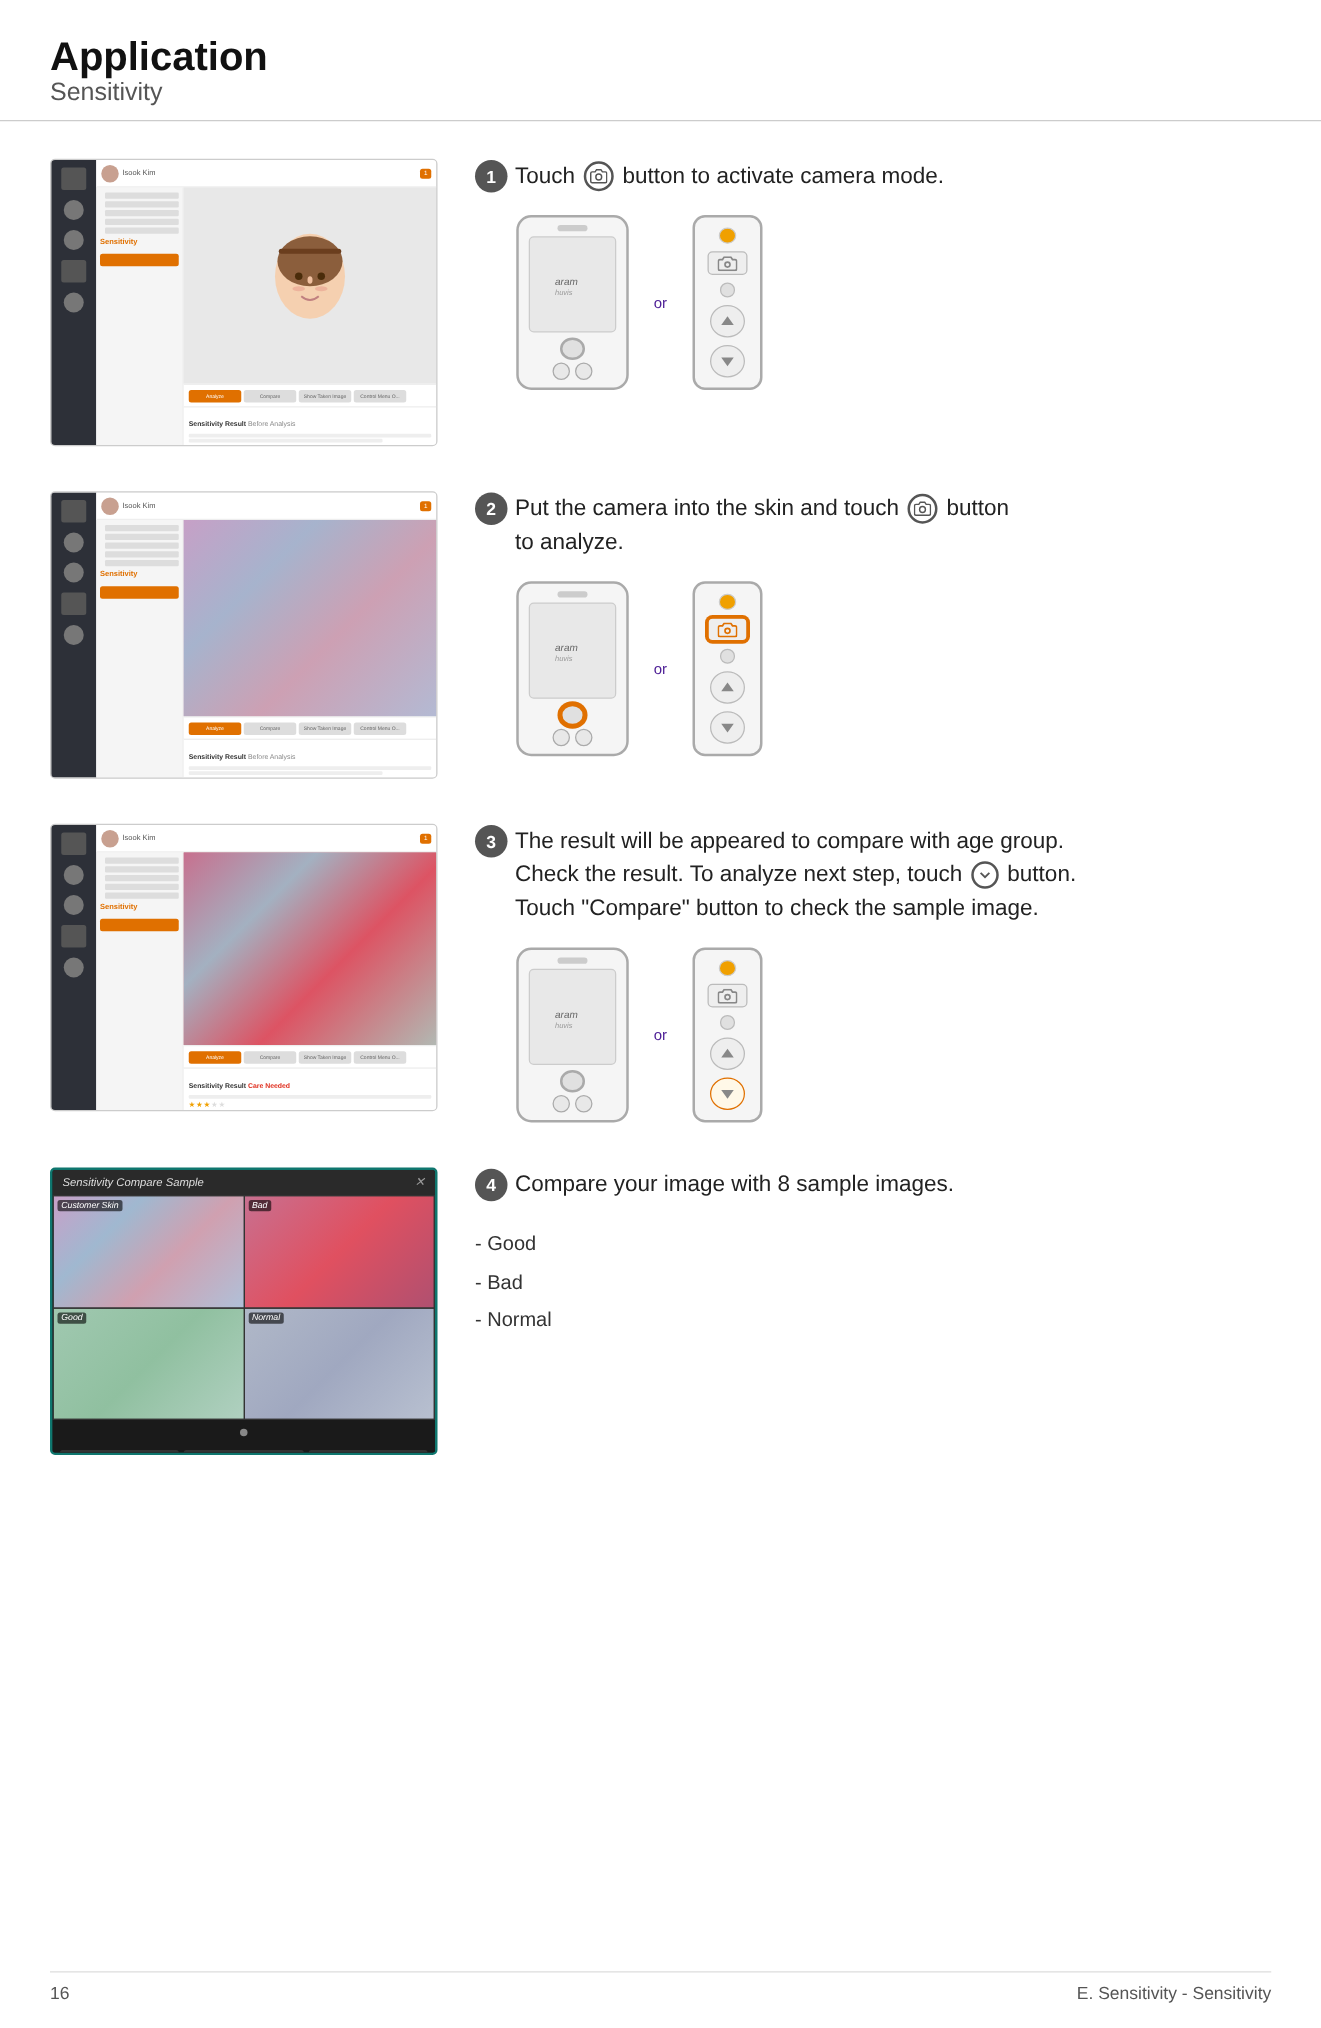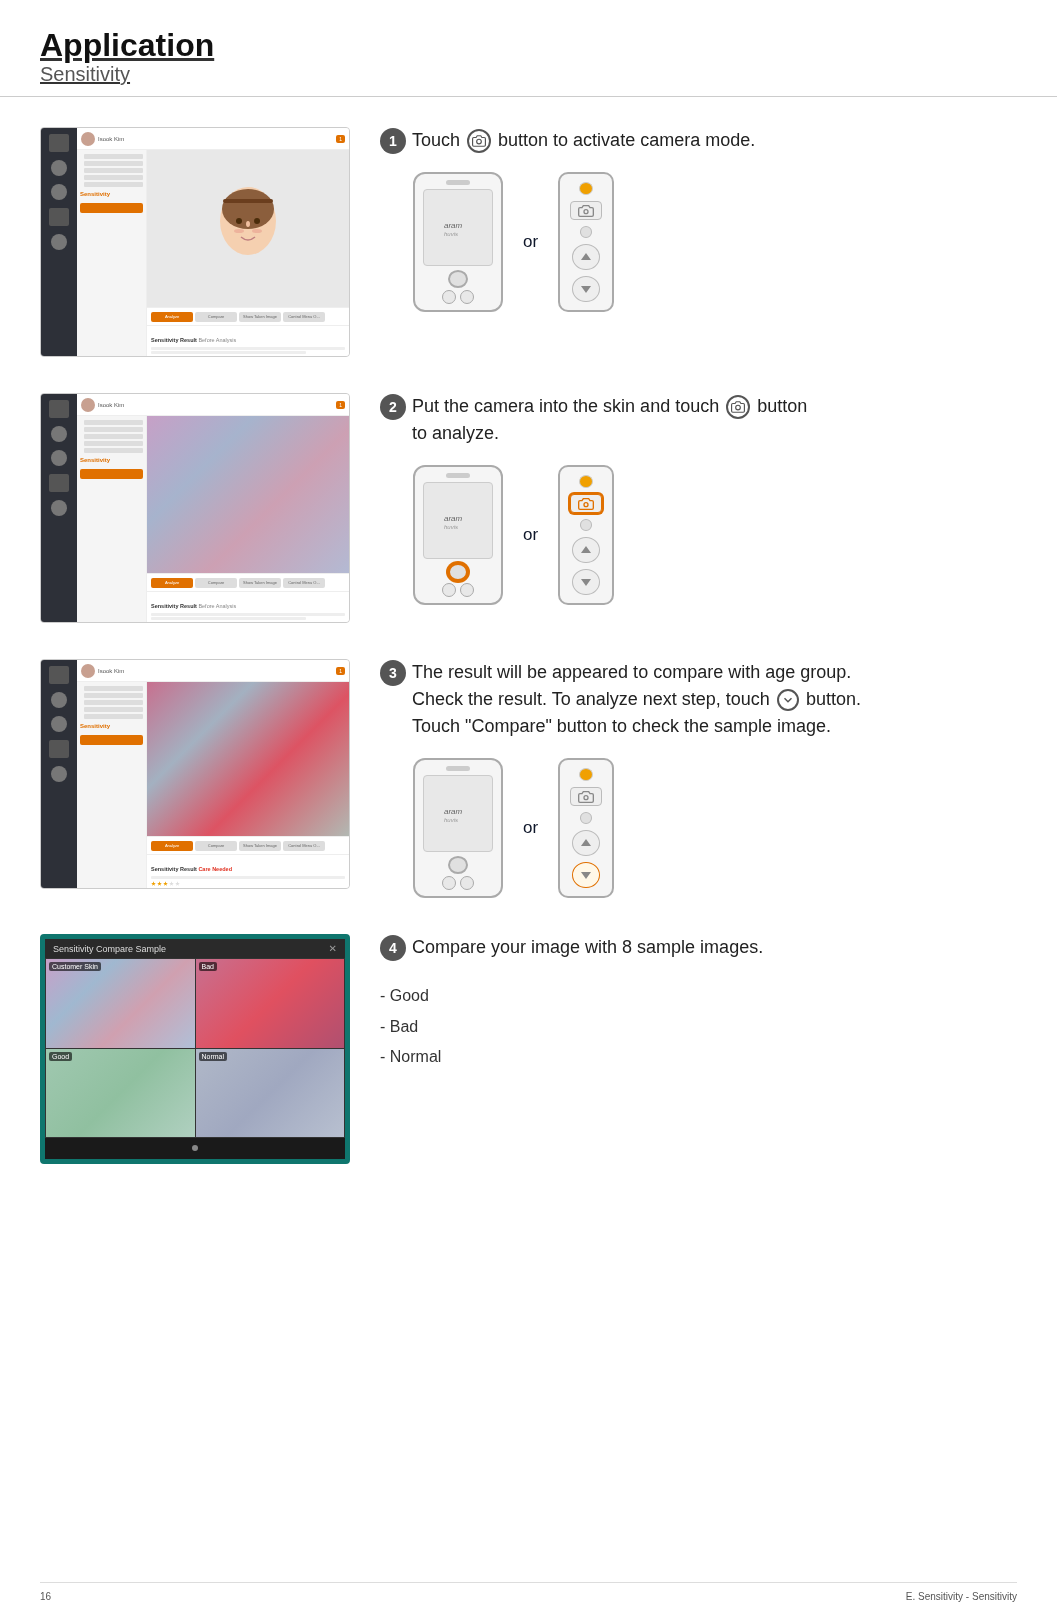--- a/index.html
+++ b/index.html
@@ -9,21 +9,20 @@
       color: #333;
       width: 1057px;
       min-height: 1622px;
       position: relative;
     }
 
     .page-header {
       padding: 28px 40px 10px 40px;
       border-bottom: 1.5px solid #ccc;
       margin-bottom: 30px;
-      text-decoration: underline;
     }
 
     .page-title {
       font-size: 32px;
       font-weight: bold;
       color: #111;
       line-height: 1.1;
     }
 
     .page-subtitle {
@@ -32,21 +31,21 @@
       font-weight: normal;
     }
 
     .page-footer {
       position: absolute;
       bottom: 20px;
       left: 40px;
       right: 40px;
       display: flex;
       justify-content: space-between;
-      font-size: 10px;
+      font-size: 14px;
       color: #555;
       border-top: 1px solid #ddd;
       padding-top: 8px;
     }
 
     .content-area {
       padding: 0 40px;
     }
 
     .step-row {
@@ -139,22 +138,22 @@
 
     .device-illustration-row {
       display: flex;
       align-items: center;
       gap: 20px;
       margin-top: 6px;
       margin-left: 33px;
     }
 
     .or-text {
-      font-size: 17px;
-      color: #0f172a;
+      font-size: 12px;
+      color: #4c1d95;
     }
 
     
     .phone-device {
       width: 90px;
       height: 140px;
       border: 2px solid #aaa;
       border-radius: 12px;
       background: #f5f5f5;
       display: flex;
@@ -281,25 +280,26 @@
       border: 1.5px solid #bbb;
       background: #e0e0e0;
     }
 
     
     .compare-screenshot {
       width: 310px;
       min-width: 310px;
       height: 230px;
       background: #1a1a1a;
-      border: 5px solid #0f766e;
+      border: 2px solid #0f766e;
       border-radius: 4px;
       overflow: hidden;
       position: relative;
       flex-shrink: 0;
+      font-style: italic;
     }
 
     .compare-header {
       background: #2a2a2a;
       padding: 4px 8px;
       display: flex;
       justify-content: space-between;
       align-items: center;
     }
 

